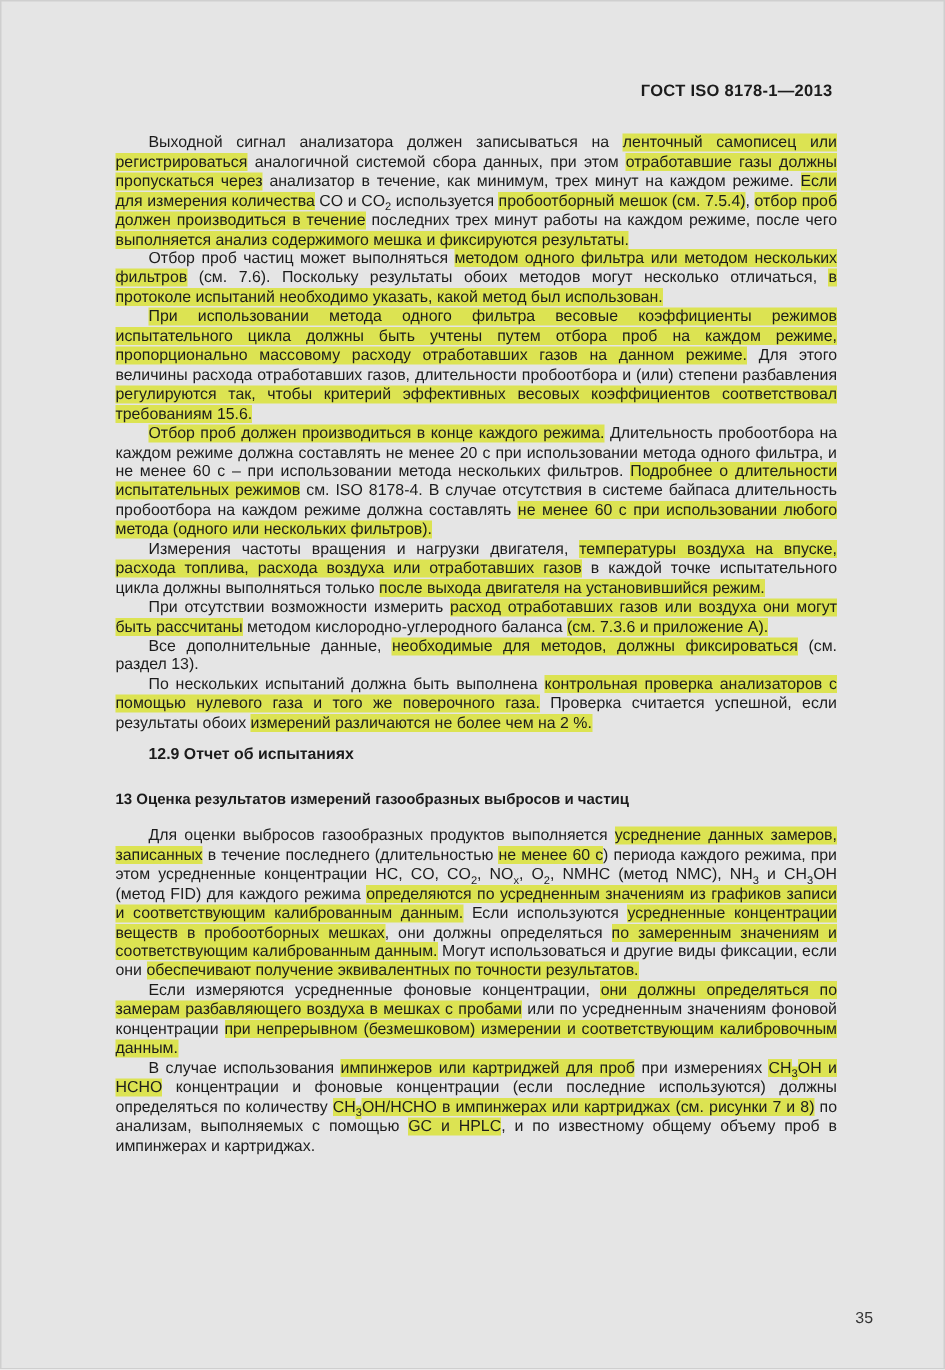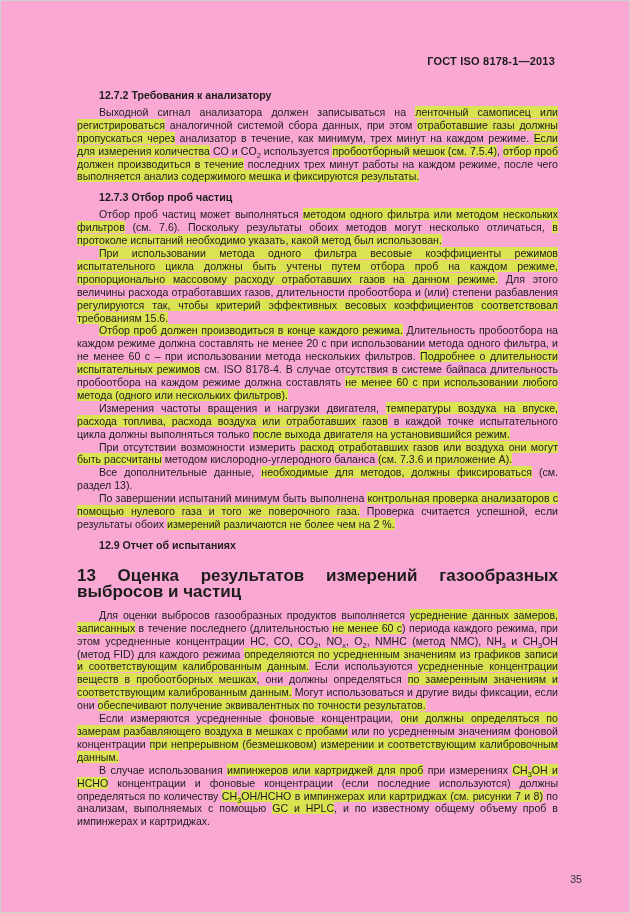--- a/index.html
+++ b/index.html
@@ -2,21 +2,21 @@
 <html style="--hl: #dce352;"><head>
 <meta charset="utf-8">
 <style>
   :root { --hl: #dce352; }
   html, body { margin: 0; padding: 0; background: #ffffff; }
   .page {
     position: relative;
     width: 630px;
     height: 913px;
     margin: 0 auto;
-    background: #f9a8d4;
+    background: #e5e5e5;
     box-sizing: border-box;
     border: 1px solid #cfcfcf;
     font-family: "Liberation Sans", sans-serif;
     color: #1c1c1c;
     overflow: hidden;
   }
   .doc-header {
     position: absolute;
     top: 54px;
     right: 74px;
@@ -37,21 +37,21 @@
     margin: 0;
     text-indent: 22px;
   }
   .doc-content .h4 {
     font-weight: bold;
     text-indent: 22px;
     margin: 8px 0 4px 0;
   }
   .doc-content .h2 {
     font-weight: bold;
-    font-size: 17px;
+    font-size: 10px;
     line-height: 16px;
     text-indent: 0;
     margin: 16px 0 9px 0;
   }
   .doc-content > :first-child { margin-top: 0; }
   .hl { background: var(--hl); }
   sub { font-size: 0.7em; line-height: 0; }
   .doc-footer {
     position: absolute;
     bottom: 27px;
@@ -61,30 +61,28 @@
   }
 </style>
 </head>
 <body>
 
 <div class="page">
   <div class="doc-header">
     <span>ГОСТ ISO 8178-1—2013</span>
   </div>
   <div class="doc-content" id="doc-content">
-      <div class="h4">12.7.2 Требования к анализатору</div>
       <p><span>Выходной сигнал анализатора должен записываться на </span><span class="hl">ленточный самописец или регистрироваться</span><span> аналогичной системой сбора данных, при этом </span><span class="hl">отработавшие газы должны пропускаться через</span><span> анализатор в течение, как минимум, трех минут на каждом режиме. </span><span class="hl">Если для измерения количества</span><span> CO и CO</span><sub>2</sub><span> используется </span><span class="hl">пробоотборный мешок (см. 7.5.4)</span><span>, </span><span class="hl">отбор проб должен производиться в течение</span><span> последних трех минут работы на каждом режиме, после чего </span><span class="hl">выполняется анализ содержимого мешка и фиксируются результаты.</span></p>
-      <div class="h4">12.7.3 Отбор проб частиц</div>
       <p><span>Отбор проб частиц может выполняться </span><span class="hl">методом одного фильтра или методом нескольких фильтров</span><span> (см. 7.6). Поскольку результаты обоих методов могут несколько отличаться, </span><span class="hl">в протоколе испытаний необходимо указать, какой метод был использован.</span></p>
       <p><span class="hl">При использовании метода одного фильтра весовые коэффициенты режимов испытательного цикла должны быть учтены путем отбора проб на каждом режиме, пропорционально массовому расходу отработавших газов на данном режиме.</span><span> Для этого величины расхода отработавших газов, длительности пробоотбора и (или) степени разбавления </span><span class="hl">регулируются так, чтобы критерий эффективных весовых коэффициентов соответствовал требованиям 15.6.</span></p>
       <p><span class="hl">Отбор проб должен производиться в конце каждого режима.</span><span> Длительность пробоотбора на каждом режиме должна составлять не менее 20 с при использовании метода одного фильтра, и не менее 60 с – при использовании метода нескольких фильтров. </span><span class="hl">Подробнее о длительности испытательных режимов</span><span> см. ISO 8178-4. В случае отсутствия в системе байпаса длительность пробоотбора на каждом режиме должна составлять </span><span class="hl">не менее 60 с при использовании любого метода (одного или нескольких фильтров).</span></p>
       <p><span>Измерения частоты вращения и нагрузки двигателя, </span><span class="hl">температуры воздуха на впуске, расхода топлива, расхода воздуха или отработавших газов</span><span> в каждой точке испытательного цикла должны выполняться только </span><span class="hl">после выхода двигателя на установившийся режим.</span></p>
       <p><span>При отсутствии возможности измерить </span><span class="hl">расход отработавших газов или воздуха они могут быть рассчитаны</span><span> методом кислородно-углеродного баланса </span><span class="hl">(см. 7.3.6 и приложение А).</span></p>
       <p><span>Все дополнительные данные, </span><span class="hl">необходимые для методов, должны фиксироваться</span><span> (см. раздел 13).</span></p>
-      <p><span>По завершении испытаний минимум быть выполнена </span><span class="hl">контрольная проверка анализаторов с помощью нулевого газа и того же поверочного газа.</span><span> Проверка считается успешной, если результаты обоих </span><span class="hl">измерений различаются не более чем на 2 %.</span></p>
+      <p><span>По нескольких испытаний должна быть выполнена </span><span class="hl">контрольная проверка анализаторов с помощью нулевого газа и того же поверочного газа.</span><span> Проверка считается успешной, если результаты обоих </span><span class="hl">измерений различаются не более чем на 2 %.</span></p>
       <div class="h4">12.9 Отчет об испытаниях</div>
       <div class="h2">13 Оценка результатов измерений газообразных выбросов и частиц</div>
       <p><span>Для оценки выбросов газообразных продуктов выполняется </span><span class="hl">усреднение данных замеров, записанных</span><span> в течение последнего (длительностью </span><span class="hl">не менее 60 с</span><span>) периода каждого режима, при этом усредненные концентрации HC, CO, CO</span><sub>2</sub><span>, NO</span><sub>x</sub><span>, O</span><sub>2</sub><span>, NMHC (метод NMC), NH</span><sub>3</sub><span> и CH</span><sub>3</sub><span>OH (метод FID) для каждого режима </span><span class="hl">определяются по усредненным значениям из графиков записи и соответствующим калиброванным данным.</span><span> Если используются </span><span class="hl">усредненные концентрации веществ в пробоотборных мешках</span><span>, они должны определяться </span><span class="hl">по замеренным значениям и соответствующим калиброванным данным.</span><span> Могут использоваться и другие виды фиксации, если они </span><span class="hl">обеспечивают получение эквивалентных по точности результатов.</span></p>
       <p><span>Если измеряются усредненные фоновые концентрации, </span><span class="hl">они должны определяться по замерам разбавляющего воздуха в мешках с пробами</span><span> или по усредненным значениям фоновой концентрации </span><span class="hl">при непрерывном (безмешковом) измерении и соответствующим калибровочным данным.</span></p>
       <p><span>В случае использования </span><span class="hl">импинжеров или картриджей для проб</span><span> при измерениях </span><span class="hl">CH</span><sub class="hl">3</sub><span class="hl">OH и HCHO</span><span> концентрации и фоновые концентрации (если последние используются) должны определяться по количеству </span><span class="hl">CH</span><sub class="hl">3</sub><span class="hl">OH/HCHO в импинжерах или картриджах (см. рисунки 7 и 8)</span><span> по анализам, выполняемых с помощью </span><span class="hl">GC и HPLC</span><span>, и по известному общему объему проб в импинжерах и картриджах.</span></p>
     </div>
   <div class="doc-footer">
     <span>35</span>
   </div>
 </div>

